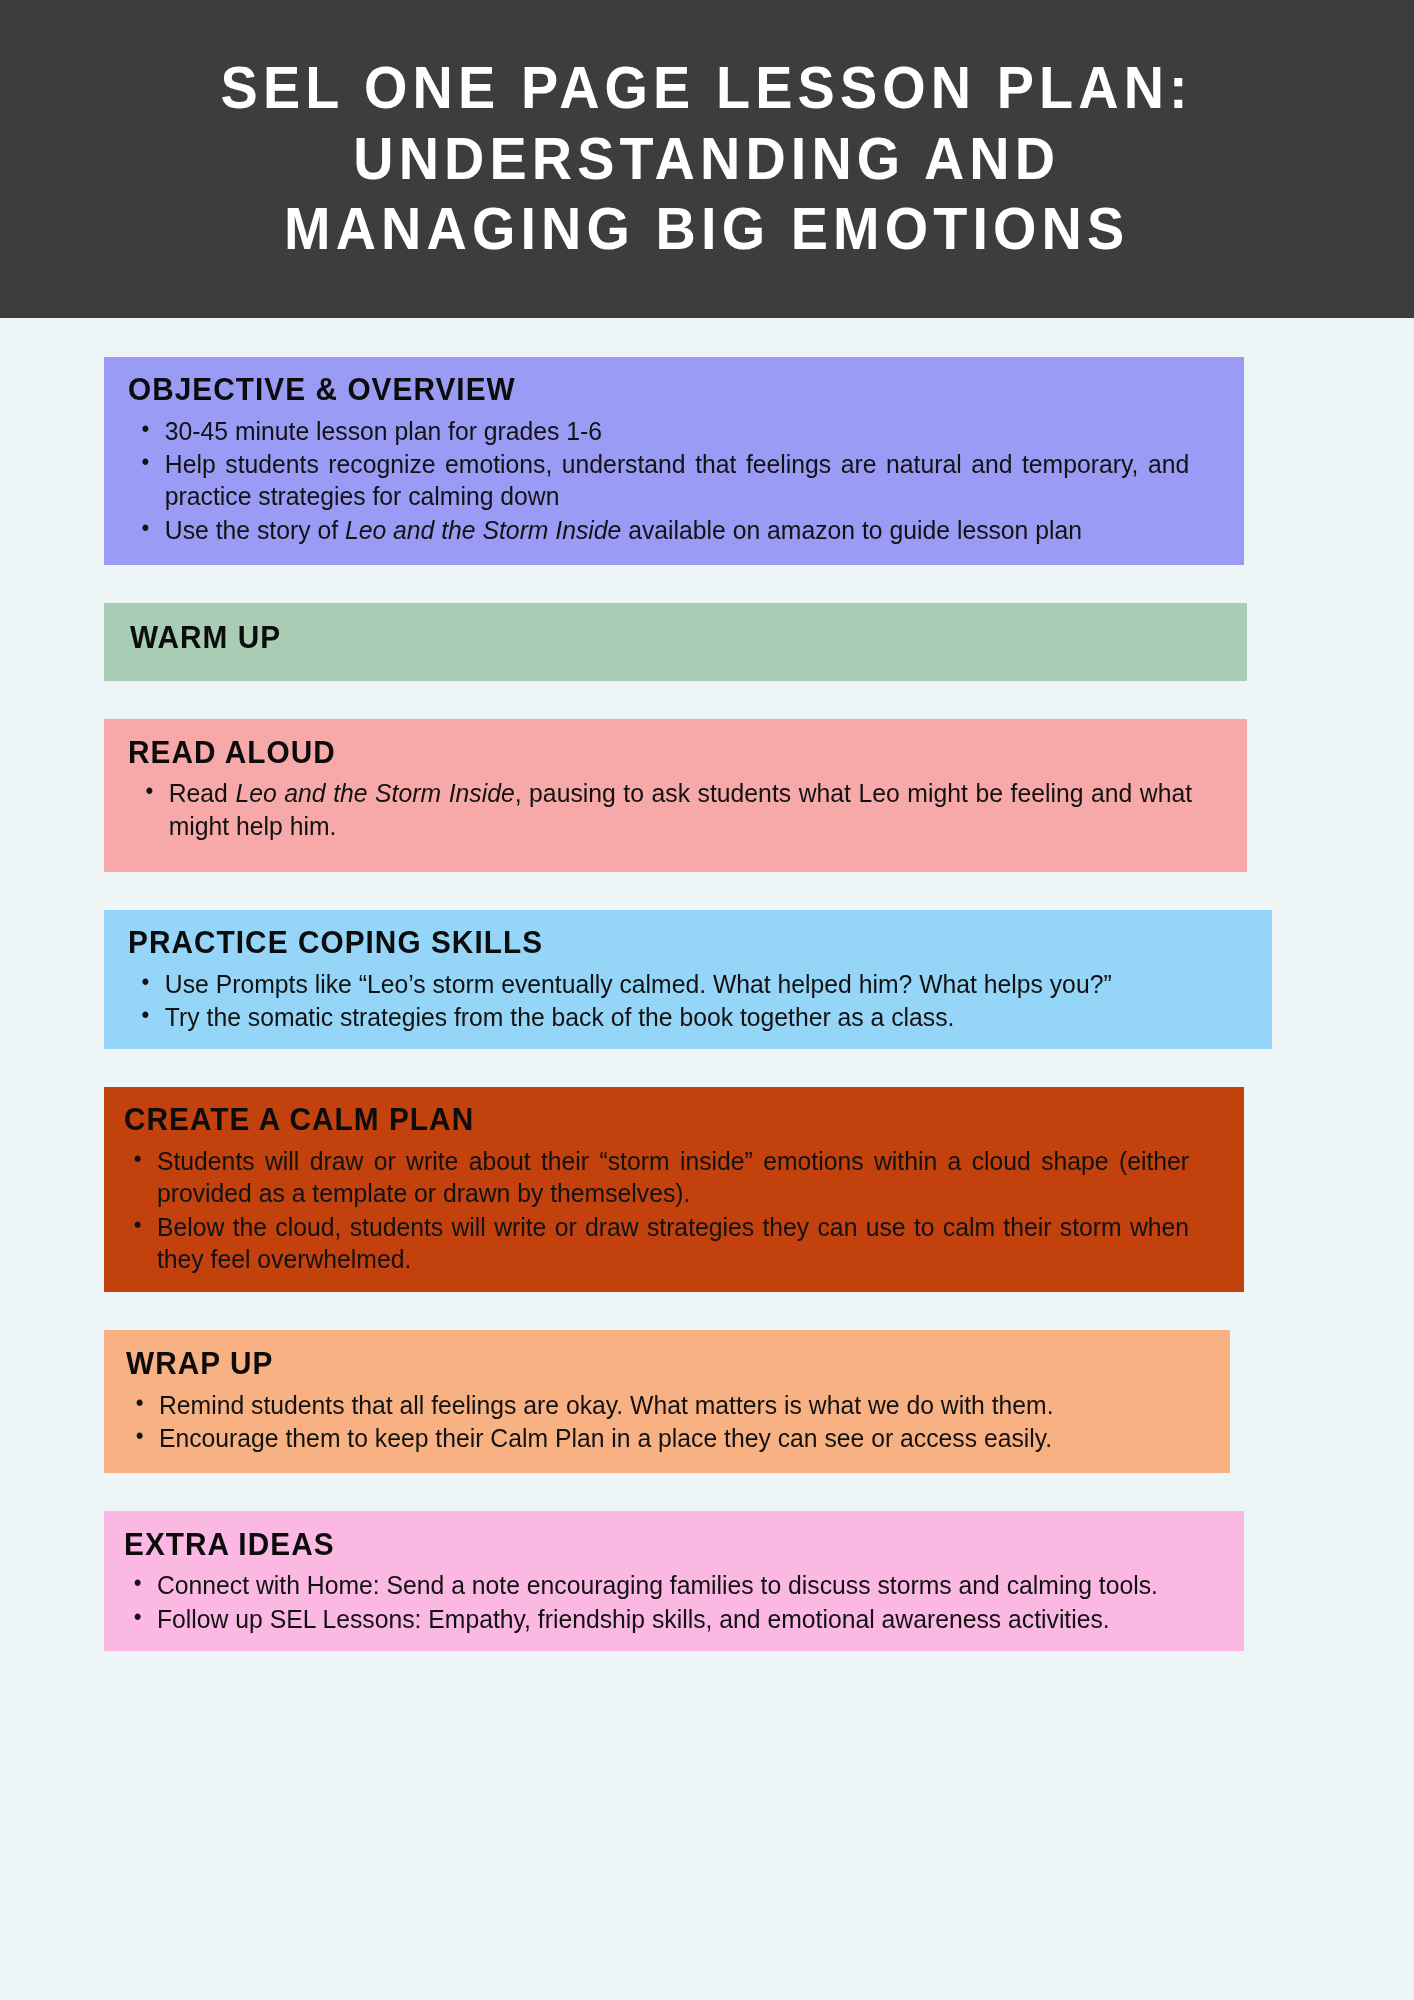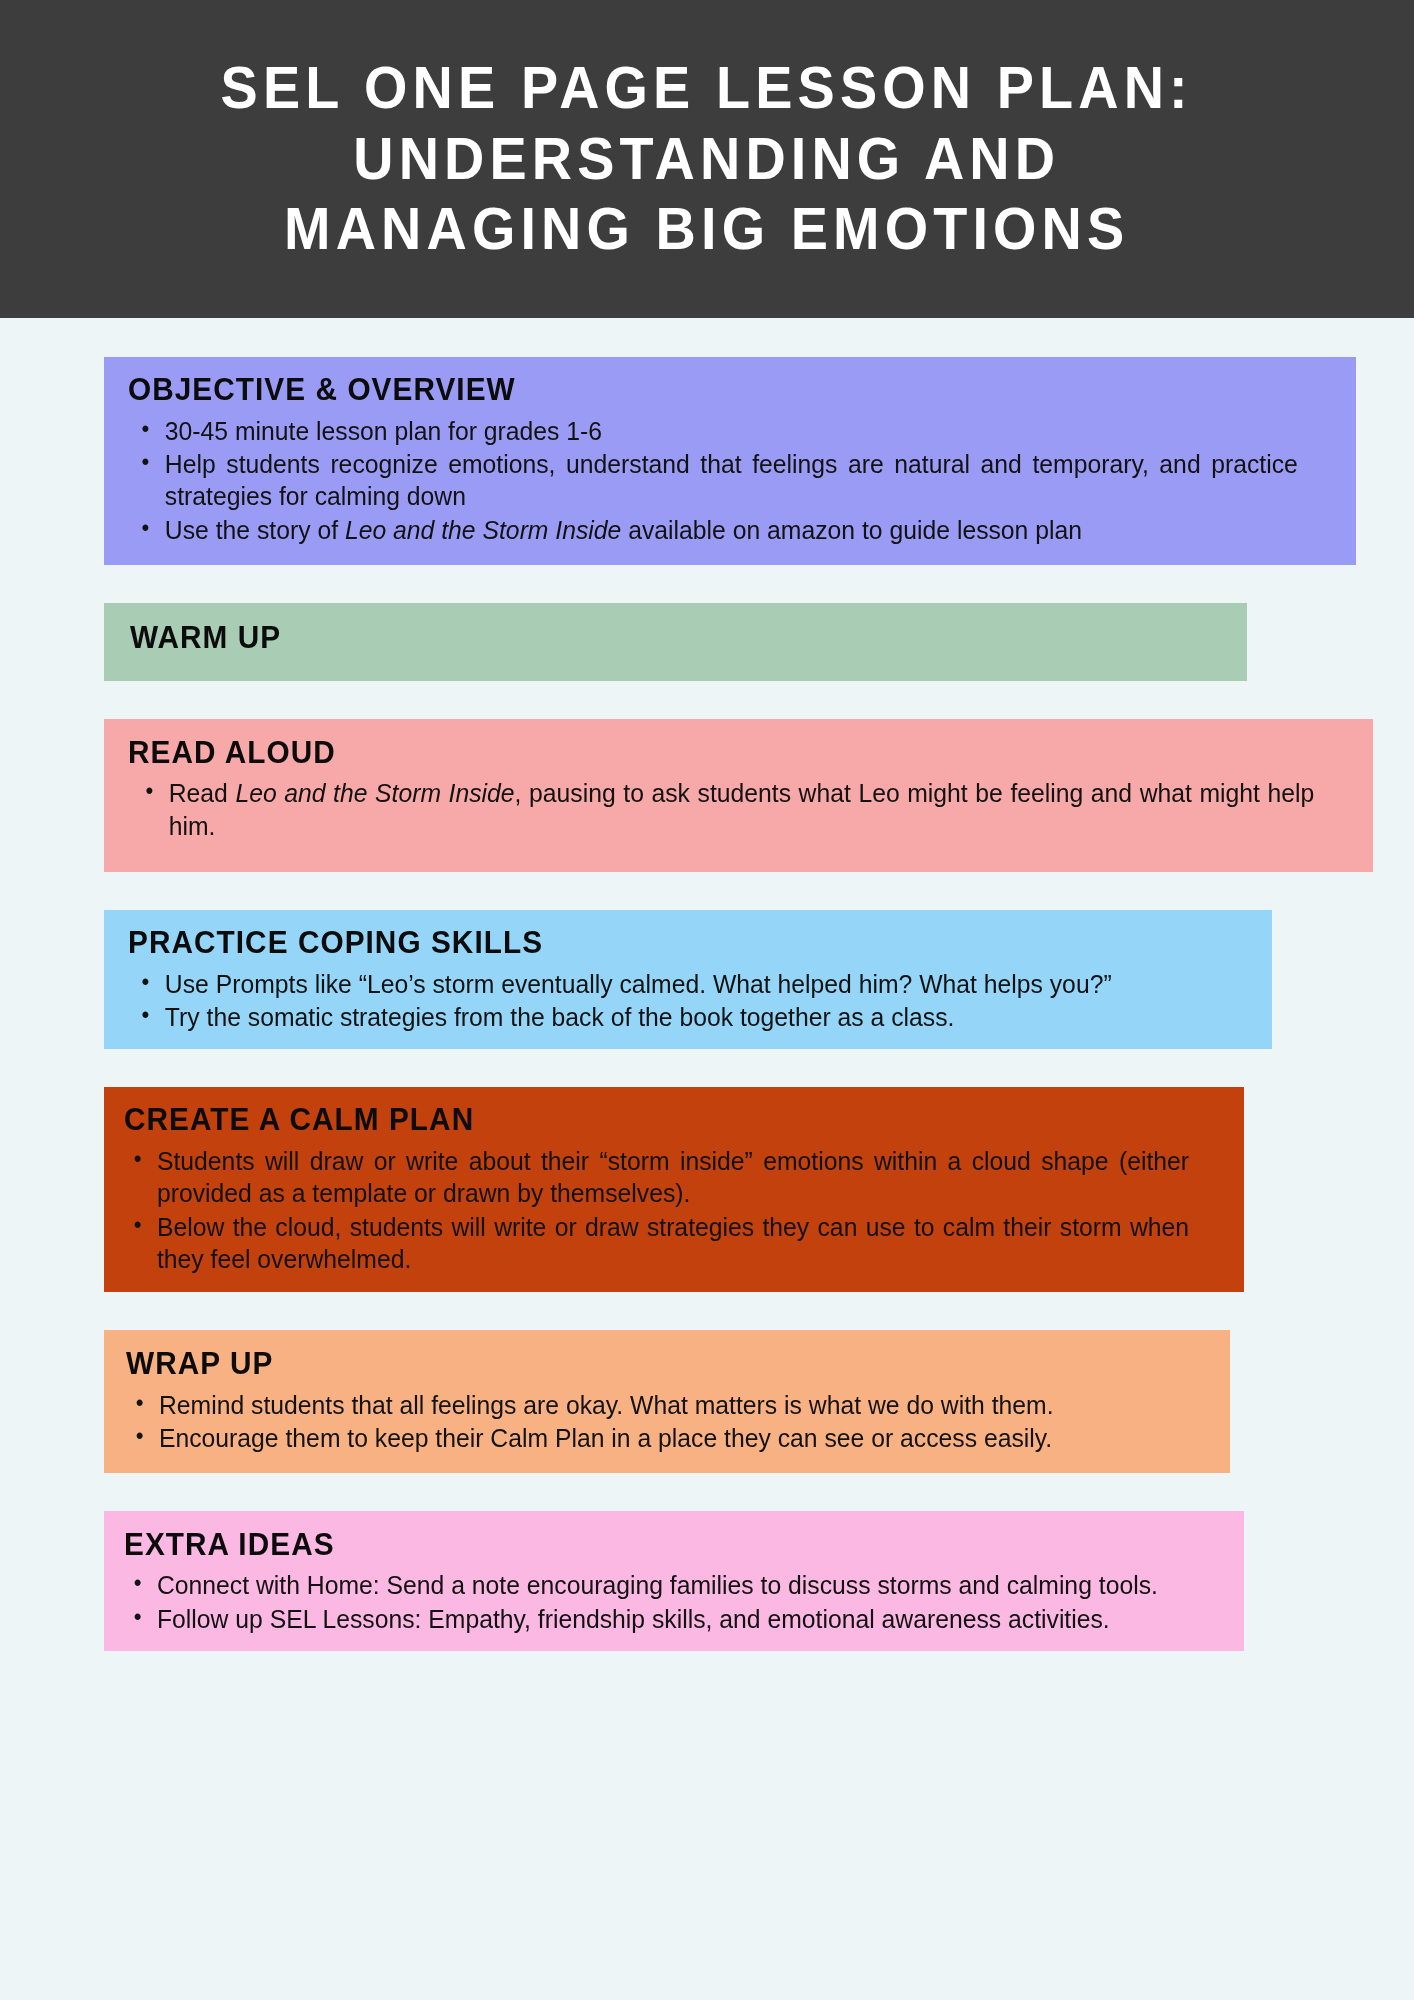--- a/index.html
+++ b/index.html
@@ -96,23 +96,23 @@
     left: 14px;
     top: -1px;
     font-size: 23px;
     line-height: 1.32;
     color: #121212;
   }
 
   .bullets li i { font-style: italic; }
 
   
-  .sec-objective  { width: 1252px; padding-left: 24px; }
+  .sec-objective  { width: 1140px; padding-left: 24px; }
   .sec-warmup     { width: 1143px; padding-left: 26px; padding-top: 17px; padding-bottom: 18px; }
-  .sec-readaloud  { width: 1269px; padding-left: 24px; padding-top: 16px; padding-bottom: 30px; }
+  .sec-readaloud  { width: 1143px; padding-left: 24px; padding-top: 16px; padding-bottom: 30px; }
   .sec-practice   { width: 1168px; padding-left: 24px; padding-bottom: 16px; }
   .sec-calmplan   { width: 1140px; padding-left: 20px; padding-top: 15px; padding-bottom: 17px; }
   .sec-wrapup     { width: 1126px; padding-left: 22px; padding-top: 16px; padding-bottom: 18px; }
   .sec-extra      { width: 1140px; padding-left: 20px; padding-top: 16px; padding-bottom: 16px; margin-bottom: 6px; }
 
   .sec-warmup   .bullets li,
   .sec-readaloud .bullets li { padding-left: 42px; }
   .sec-warmup   .bullets li::before,
   .sec-readaloud .bullets li::before { left: 18px; }
 

